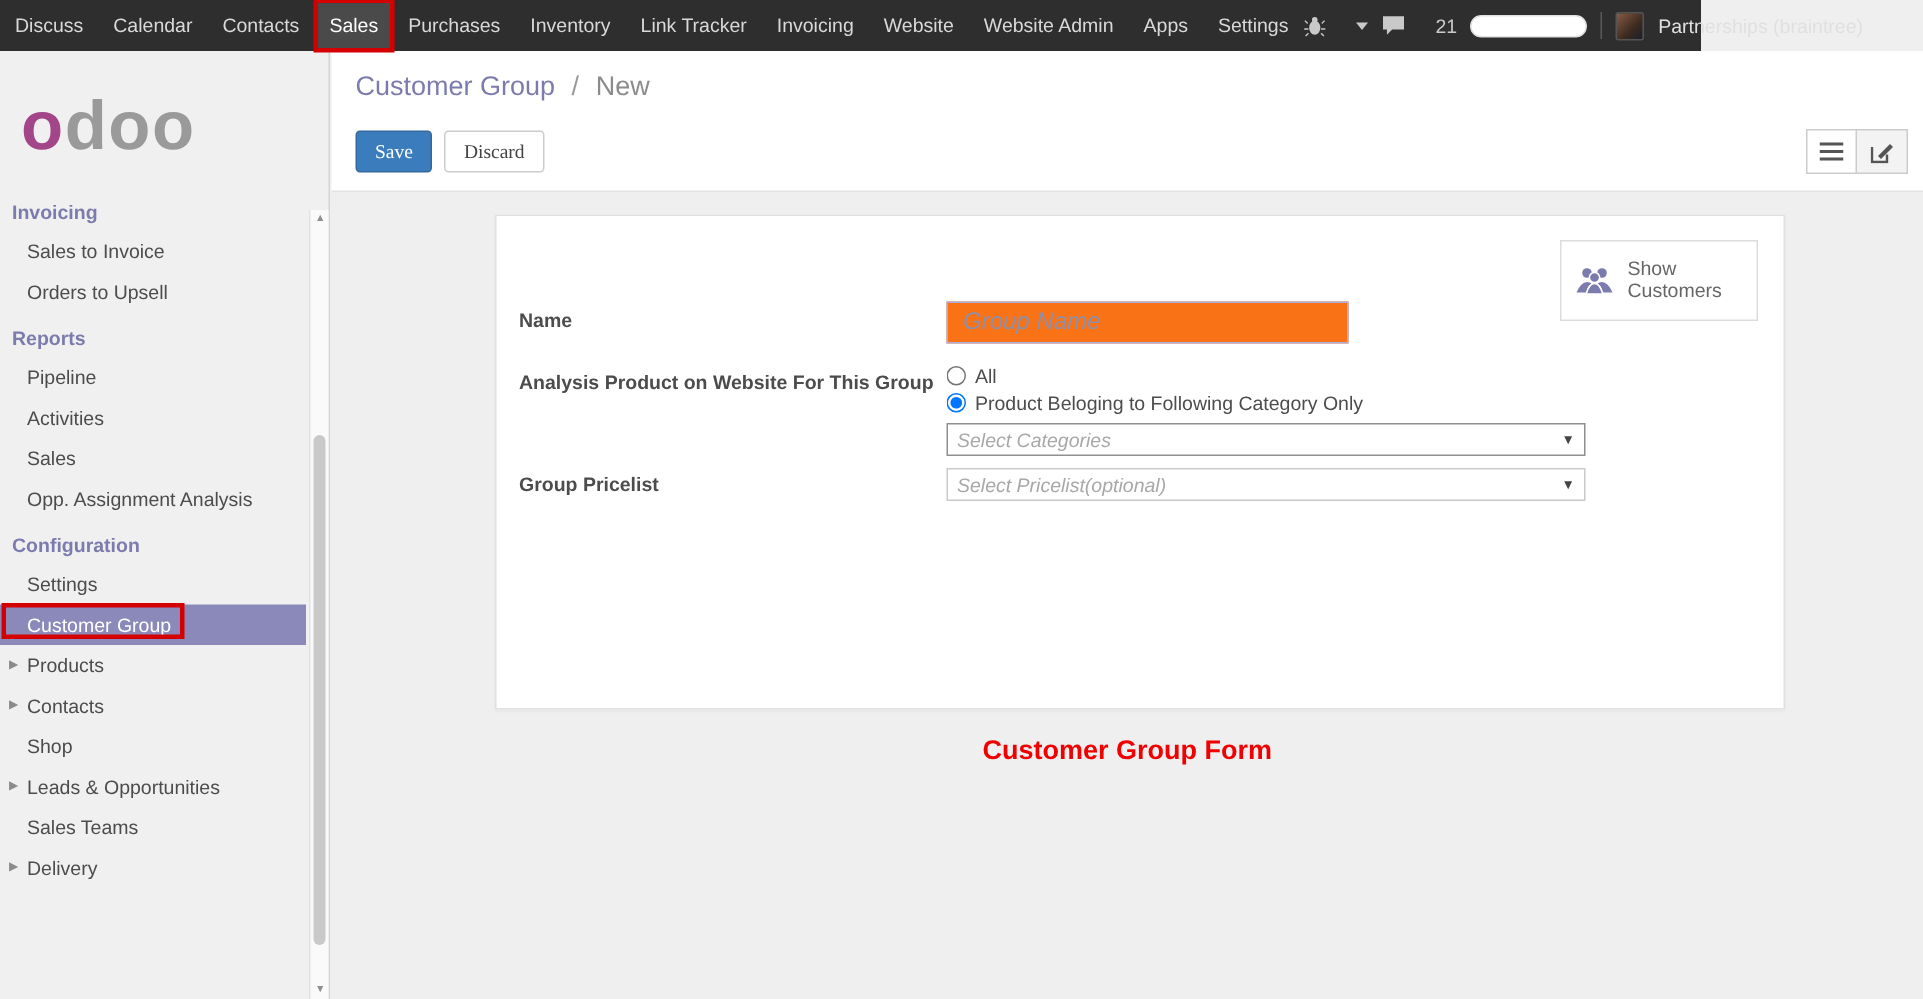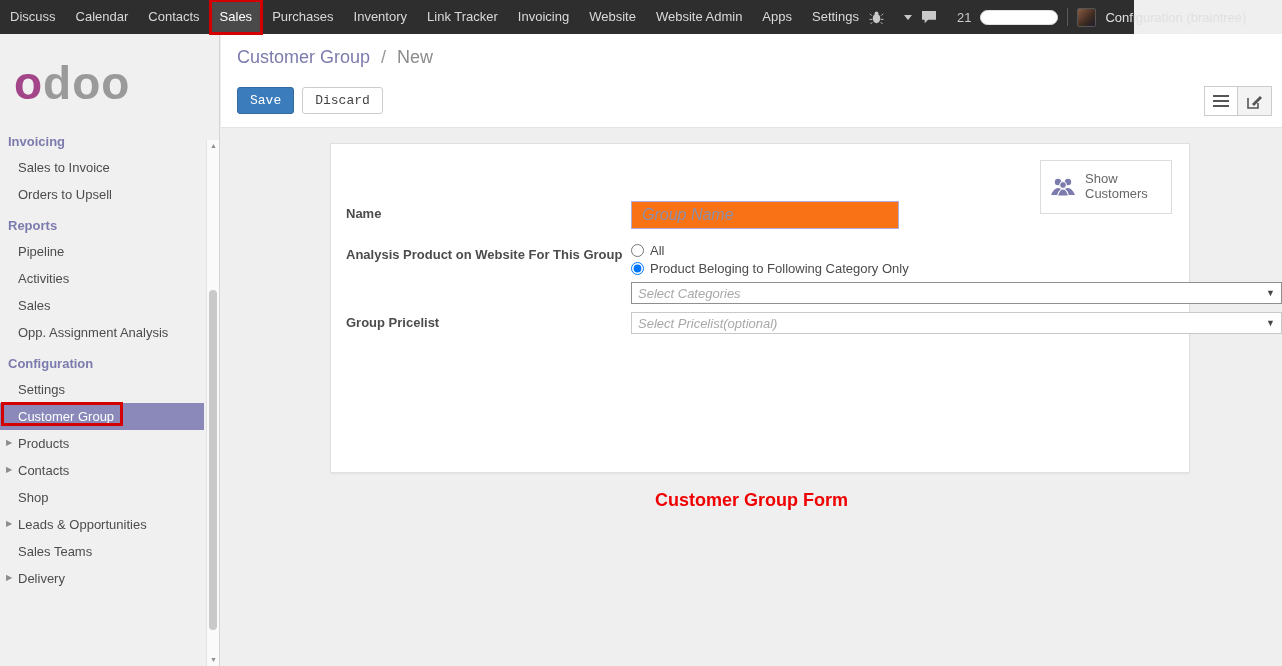--- a/index.html
+++ b/index.html
@@ -96,21 +96,21 @@
     position:absolute; left:221px; top:34px; right:0; height:94px;
     background:#ffffff; border-bottom:1px solid #e3e3e3;
   }
   .breadcrumb { padding:13px 0 0 16px; font-size:18px; }
   .breadcrumb .crumb-parent { color:#7c7bad; cursor:pointer; }
   .breadcrumb .crumb-sep { color:#999; padding:0 6px; }
   .breadcrumb .crumb-current { color:#8c8c8c; }
   .toolbar { position:absolute; left:16px; top:53px; display:flex; gap:8px; }
   .btn {
     font-size:13px; padding:5px 12px; border-radius:3px; cursor:pointer;
-    font-family:Liberation Mono, monospace;
+    font-family:Liberation Serif, serif;
   }
   .btn-save { background:#3b7dbc; border:1px solid #33699e; color:#fff; }
   .btn-discard { background:#ffffff; border:1px solid #cccccc; color:#444; }
   .view-switcher { position:absolute; right:10px; top:52px; display:flex; }
   .vs-btn {
     width:34px; height:30px; border:1px solid #cccccc; background:#fff;
     display:flex; align-items:center; justify-content:center; cursor:pointer;
   }
   .vs-btn + .vs-btn { border-left:none; }
   .vs-btn.active { background:#f3f3f3; }
@@ -132,21 +132,21 @@
     position:absolute; left:300px; top:57px; width:268px; height:28px;
     background:#f97316; border:1px solid #aeaede; padding:0 10px;
     font-size:16px; font-family:"Liberation Sans", sans-serif;
   }
   .name-input::placeholder { color:#8f8fa8; font-style:italic; }
   .radio-row {
     position:absolute; left:300px; display:flex; align-items:center; gap:6px;
     font-size:13px; color:#4c4c4c;
   }
   .fake-select {
-    position:absolute; left:300px; width:651px; height:22px;
+    position:absolute; left:300px; width:426px; height:22px;
     display:flex; align-items:center; background:#fff; cursor:pointer;
     padding:0 6px; font-size:13px;
   }
   .fake-select .select-placeholder { color:#a8a8a8; font-style:italic; flex:1; }
   .fake-select .dropdown-arrow-glyph { font-size:9px; color:#444; }
   .select-categories { top:138px; border:1px solid #8f8f8f; }
   .select-pricelist  { top:168px; border:1px solid #c9c9c9; }
 
   
   .caption {
@@ -194,21 +194,21 @@
       <span>
         <svg width="16" height="14" viewBox="0 0 18 16">
           <path d="M1 1 h16 v10 h-9 l-4 4 v-4 h-3 z" fill="#c9c9c9"></path>
         </svg>
       </span>
       <span class="msg-count">21</span>
     </span>
     <span class="progress-pill"></span>
     <span class="tb-divider"></span>
     <span class="avatar"></span>
-    <span class="user-name">Configuration (braintree)</span>
+    <span class="user-name">Partnerships (braintree)</span>
   </div>
 </div>
 
 <div class="sidebar">
   <div class="logo">
     <span class="logo-first">o</span><span class="logo-rest">doo</span>
   </div>
 
   <div class="side-section-title">Invoicing</div>
   <div class="side-item">

